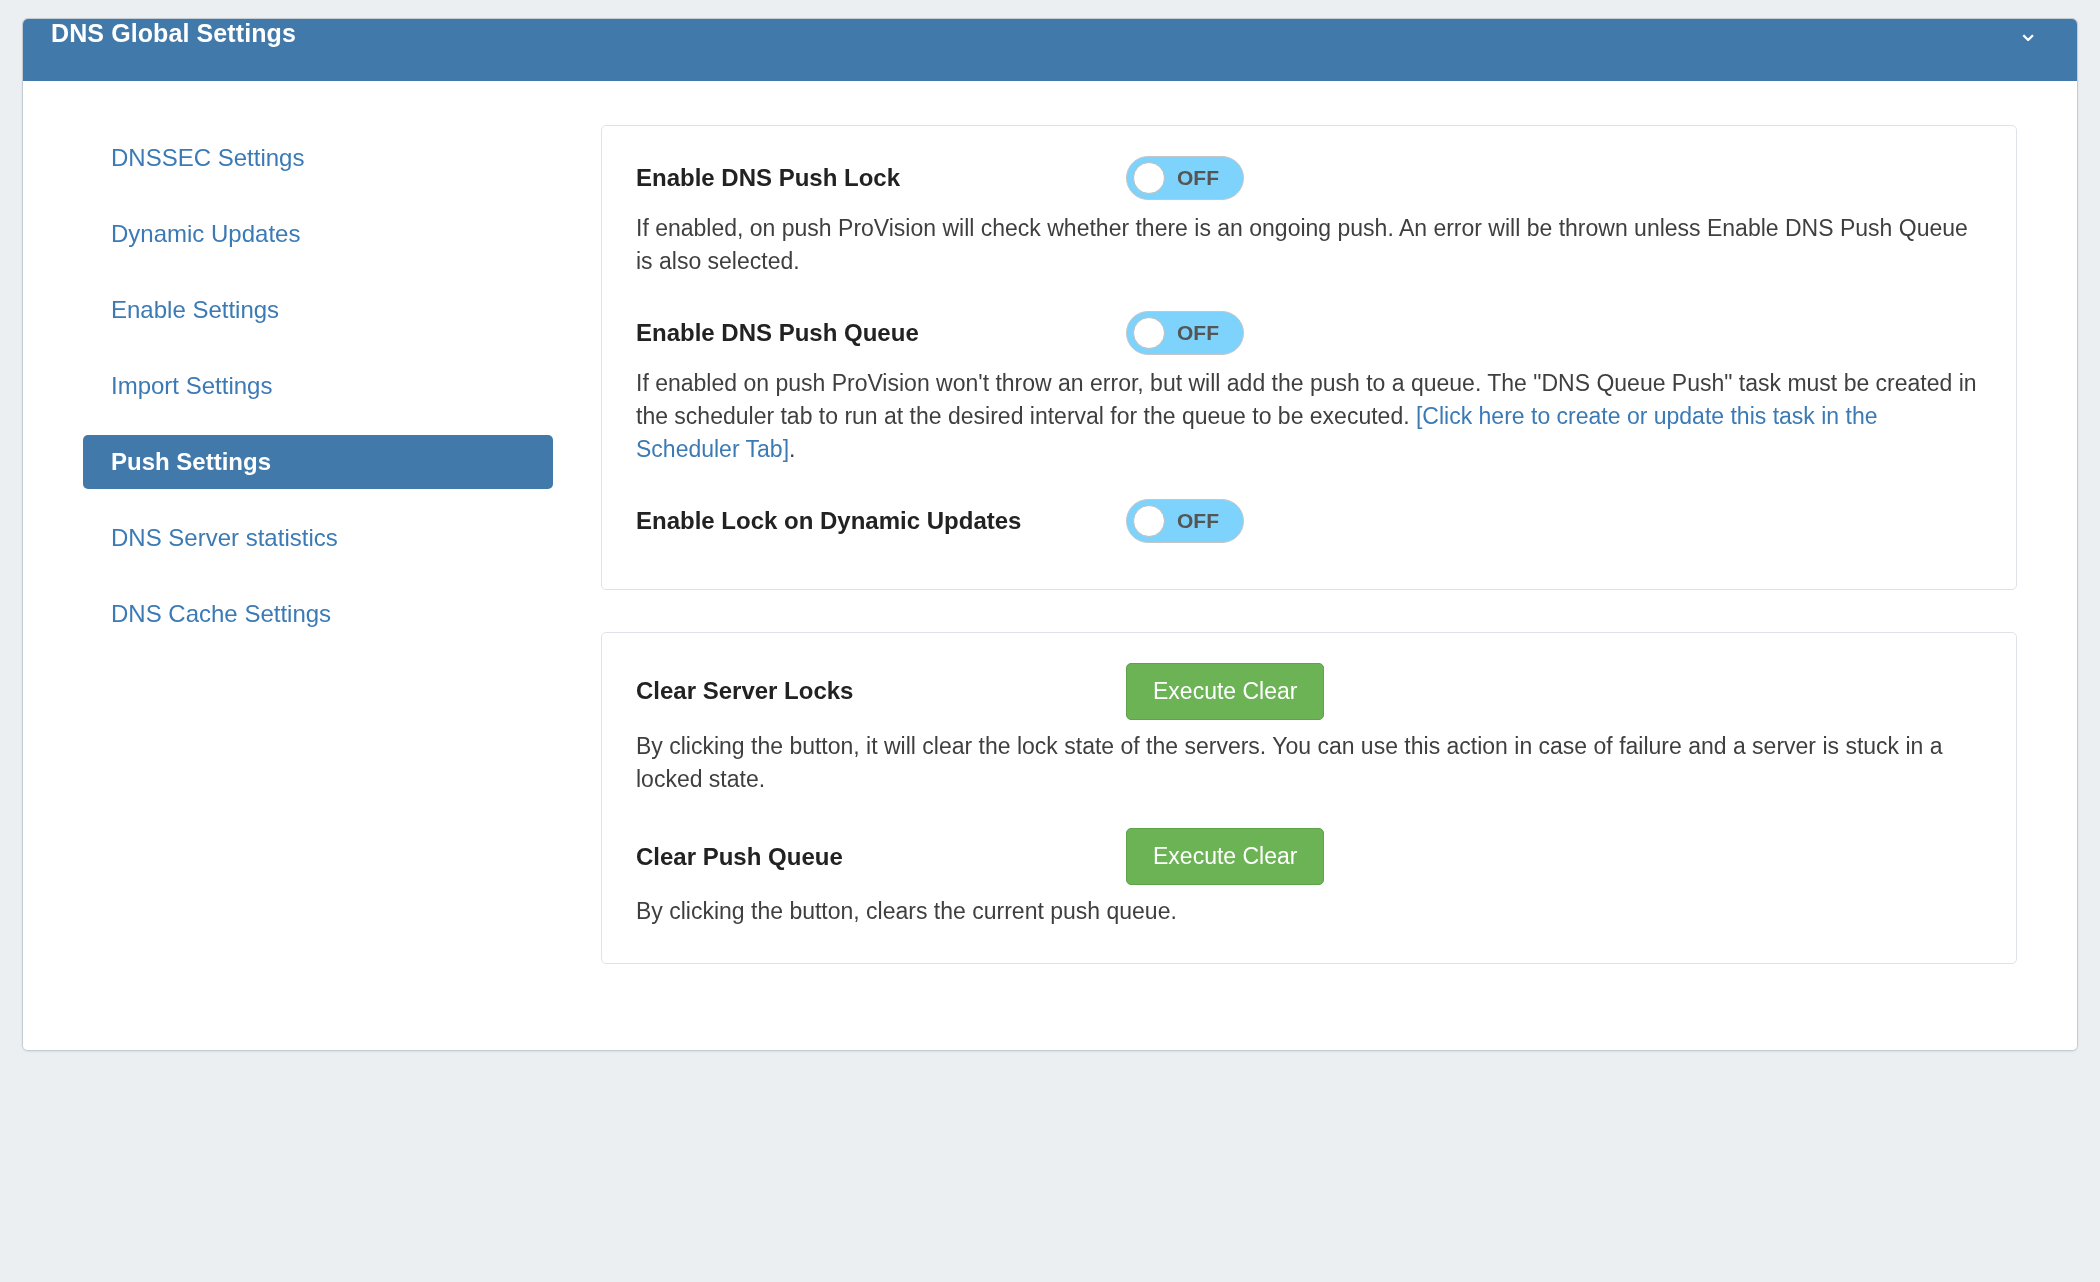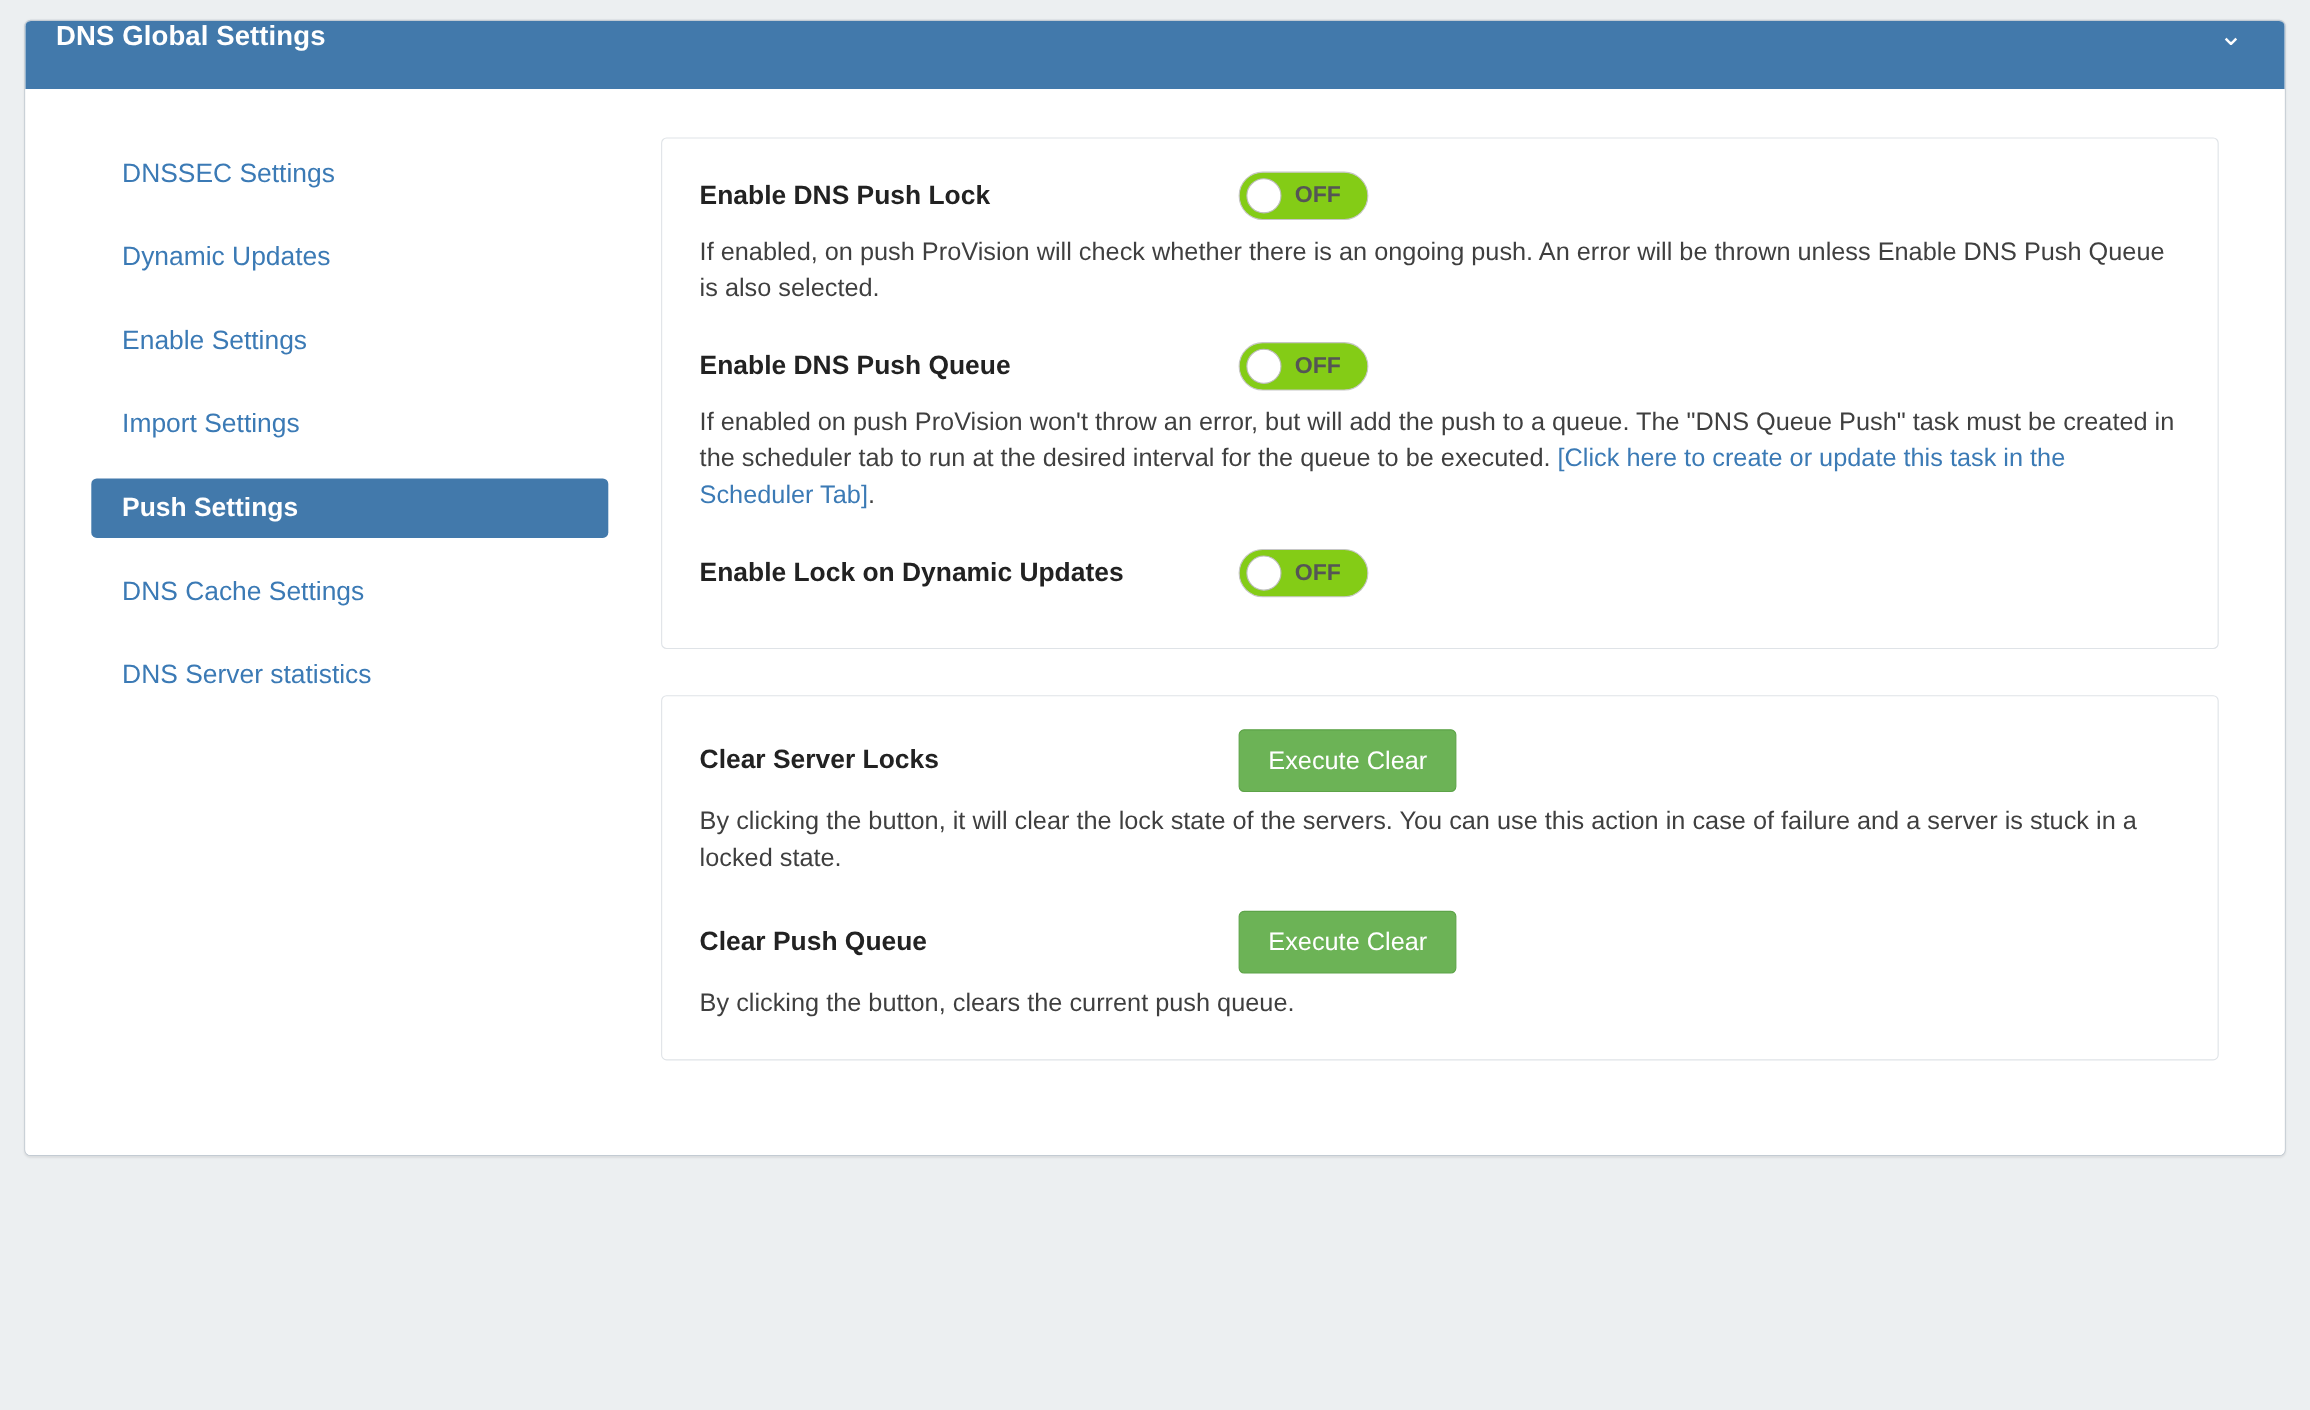--- a/index.html
+++ b/index.html
@@ -95,21 +95,21 @@
     font-size: 24px;
     font-weight: bold;
     color: #222;
     width: 490px;
     flex: 0 0 490px;
   }
   .toggle {
     width: 118px;
     height: 44px;
     border-radius: 24px;
-    background: #84cc16;
+    background: #7dd3fc;
     border: 1px solid #c6c6c6;
     display: flex;
     align-items: center;
     padding: 0 6px;
     box-sizing: border-box;
     cursor: pointer;
   }
   .toggle .knob {
     width: 30px;
     height: 30px;
@@ -176,22 +176,22 @@
     </div>
 
     <div class="panel-body">
 
       <div class="sidebar">
         <div class="side-item">DNSSEC Settings</div>
         <div class="side-item">Dynamic Updates</div>
         <div class="side-item">Enable Settings</div>
         <div class="side-item">Import Settings</div>
         <div class="side-item active">Push Settings</div>
+        <div class="side-item">DNS Server statistics</div>
         <div class="side-item">DNS Cache Settings</div>
-        <div class="side-item">DNS Server statistics</div>
       </div>
 
       <div class="content">
 
         <div class="card">
 
           <div class="row">
             <div class="row-label">Enable DNS Push Lock</div>
             <div class="toggle">
               <div class="knob"></div>

